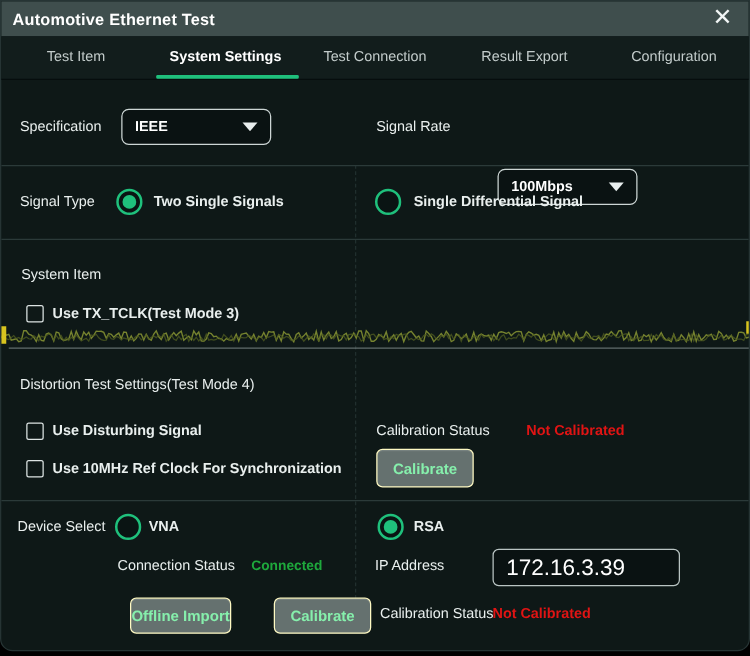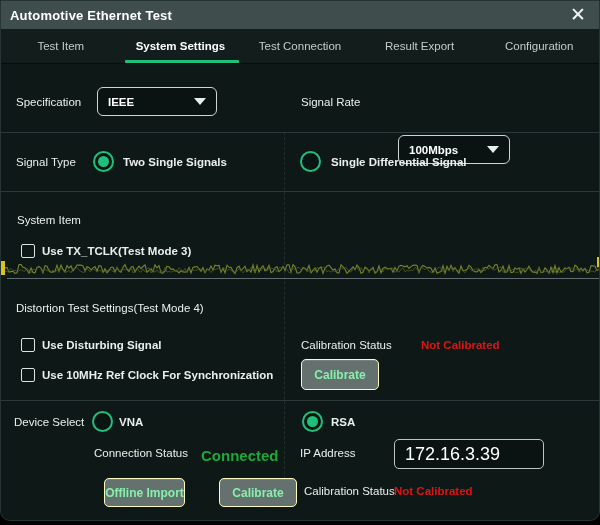--- a/index.html
+++ b/index.html
@@ -43,21 +43,21 @@
             background:transparent;box-sizing:border-box;cursor:pointer;}
   
   .btn{position:absolute;background:#65716f;border:1px solid #fef9c3;border-radius:5px;
        color:#86efac;font-size:12px;font-weight:bold;display:flex;align-items:center;
        justify-content:center;cursor:pointer;box-shadow:inset 0 1px 0 rgba(255,255,255,.12);text-align:right;}
   
   .textinput{position:absolute;background:#0a1212;border:1.5px solid #b9c4c3;border-radius:5px;
              color:#fff;font-size:18px;font-family:"Liberation Sans",sans-serif;
              padding:0 10px;box-sizing:border-box;outline:none;}
   .status-red{font-size:11.5px;font-weight:bold;}
-  .status-green{font-size:15px;font-weight:bold;}
+  .status-green{font-size:11px;font-weight:bold;}
   
   .wavestrip{position:absolute;left:0;top:258px;width:600px;height:20px;}
   .wave-marker{position:absolute;width:4px;height:14px;background:#d8c41f;top:2px;}
   .wave-line{position:absolute;left:6px;top:277px;width:594px;height:1px;background:#7d8a89;opacity:.75;}
 </style>
 </head>
 <body>
 
 <div class="dialog">
 

